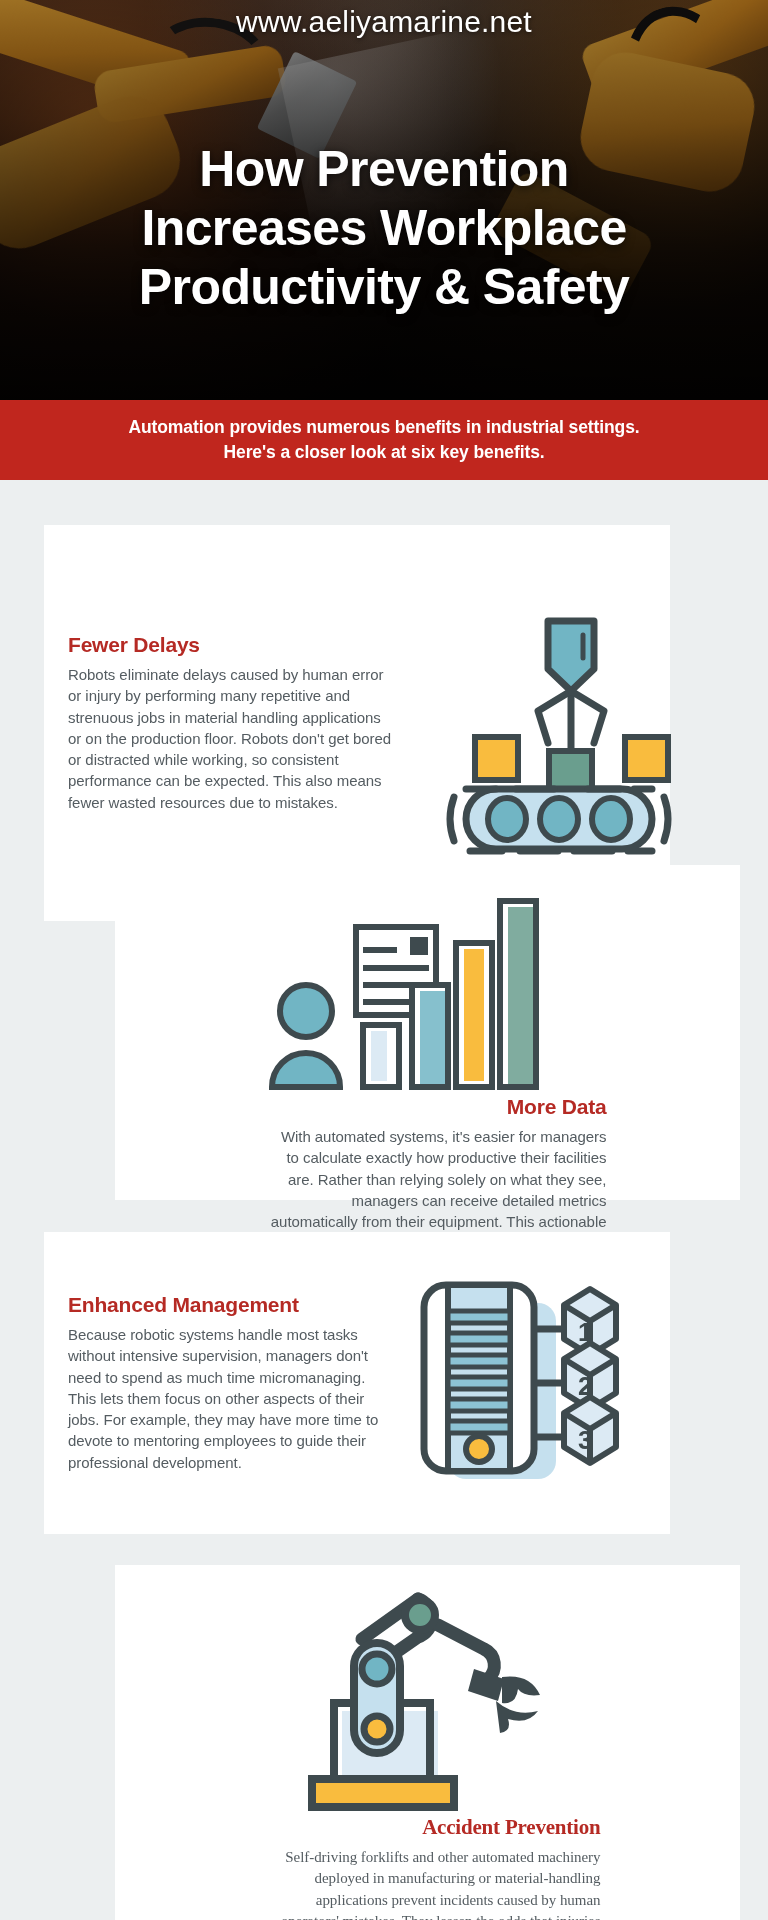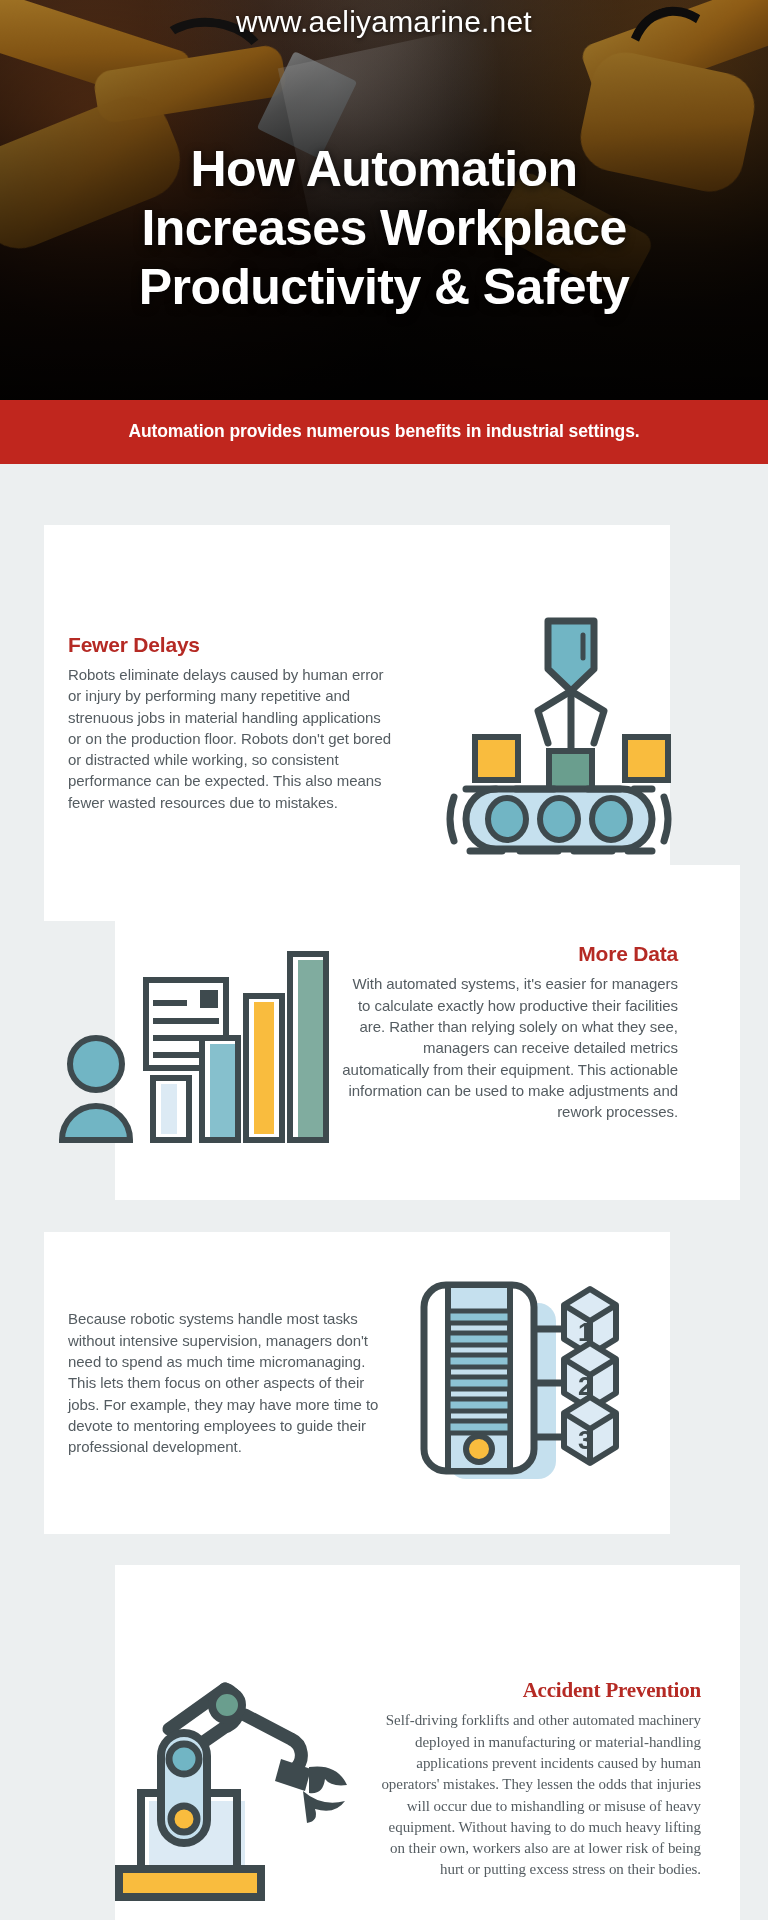--- a/index.html
+++ b/index.html
@@ -84,21 +84,21 @@
     line-height: 1.18;
     font-weight: 700;
     letter-spacing: -0.6px;
     text-shadow: 0 2px 10px rgba(0,0,0,.75);
   }
 
   
   .banner {
     position: absolute;
     top: 400px; left: 0;
-    width: 768px; height: 64px;
+    width: 768px; height: 80px;
     background: #c0261e;
     display: flex; flex-direction: column;
     align-items: center; justify-content: center;
     color: #fff;
   }
   .banner-line {
     font-size: 17.5px;
     font-weight: 700;
     line-height: 1.45;
     text-align: center;
@@ -108,21 +108,21 @@
   
   .body-area { position: absolute; top: 480px; left: 0; width: 768px; height: 1440px; background: #eceff0; }
 
   .card {
     position: absolute;
     background: #ffffff;
     display: flex;
     align-items: center;
   }
   .card.left-aligned  { left: 44px;  width: 626px; }
-  .card.right-aligned { left: 115px; width: 625px; }
+  .card.right-aligned { left: 115px; width: 625px; flex-direction: column; }
 
   .card1 { top: 45px;  height: 396px; gap: 40px; }
   .card2 { top: 385px; height: 335px; }
   .card3 { top: 752px; height: 302px; }
   .card4 { top: 1085px; height: 429px; font-family: Liberation Serif, serif; }
 
   .card-text { flex: 0 0 auto; }
   .card-art  { flex: 0 0 auto; position: relative; }
 
   .card-title {
@@ -173,28 +173,29 @@
       <div class="cable c1"></div>
       <div class="cable c2"></div>
       <div class="tool"></div>
       <div class="spark"></div>
     </div>
     <div class="hero-scrim"></div>
 
     <div class="watermark">www.aeliyamarine.net</div>
 
     <div class="hero-title">
-      <div>How Automation</div>
+      <div>How Prevention</div>
       <div>Increases Workplace</div>
       <div>Productivity &amp; Safety</div>
     </div>
   </div>
 
   <div class="banner">
     <div class="banner-line">Automation provides numerous benefits in industrial settings.</div>
+    <div class="banner-line">Here's a closer look at six key benefits.</div>
   </div>
 
   <div class="body-area">
 
     <div class="card card1 left-aligned">
       <div class="card-text txt-left">
         <div class="card-title">Fewer Delays</div>
         <div class="card-body">Robots eliminate delays caused by human error or injury by performing many repetitive and strenuous jobs in material handling applications or on the production floor. Robots don't get bored or distracted while working, so consistent performance can be expected.  This also means fewer wasted resources due to mistakes.</div>
       </div>
       <div class="card-art">
@@ -263,20 +264,21 @@
         </svg>
       </div>
       <div class="card-text txt-right">
         <div class="card-title">More Data</div>
         <div class="card-body">With automated systems, it's easier for managers to calculate exactly how productive their facilities are. Rather than relying solely on what they see, managers can receive detailed metrics automatically from their equipment. This actionable information can be used to make adjustments and rework processes.</div>
       </div>
     </div>
 
     <div class="card card3 left-aligned">
       <div class="card-text txt-left">
+        <div class="card-title">Enhanced Management</div>
         <div class="card-body">Because robotic systems handle most tasks without intensive supervision, managers don't need to spend as much time micromanaging. This lets them focus on other aspects of their jobs. For example, they may have more time to devote to mentoring employees to guide their professional development.</div>
       </div>
       <div class="card-art">
         <svg width="230" height="225" viewBox="0 0 230 225" aria-hidden="true">
 
           <rect x="42" y="32" width="108" height="176" rx="18" fill="#c5e0ee"></rect>
 
           <rect x="18" y="14" width="110" height="186" rx="22" fill="#ffffff" stroke="#3e4a4e" stroke-width="7"></rect>
           <rect x="42" y="14" width="62" height="186" fill="#c5e0ee" stroke="#3e4a4e" stroke-width="6"></rect>
           <g fill="#8cc3d4" stroke="#3e4a4e" stroke-width="5">

